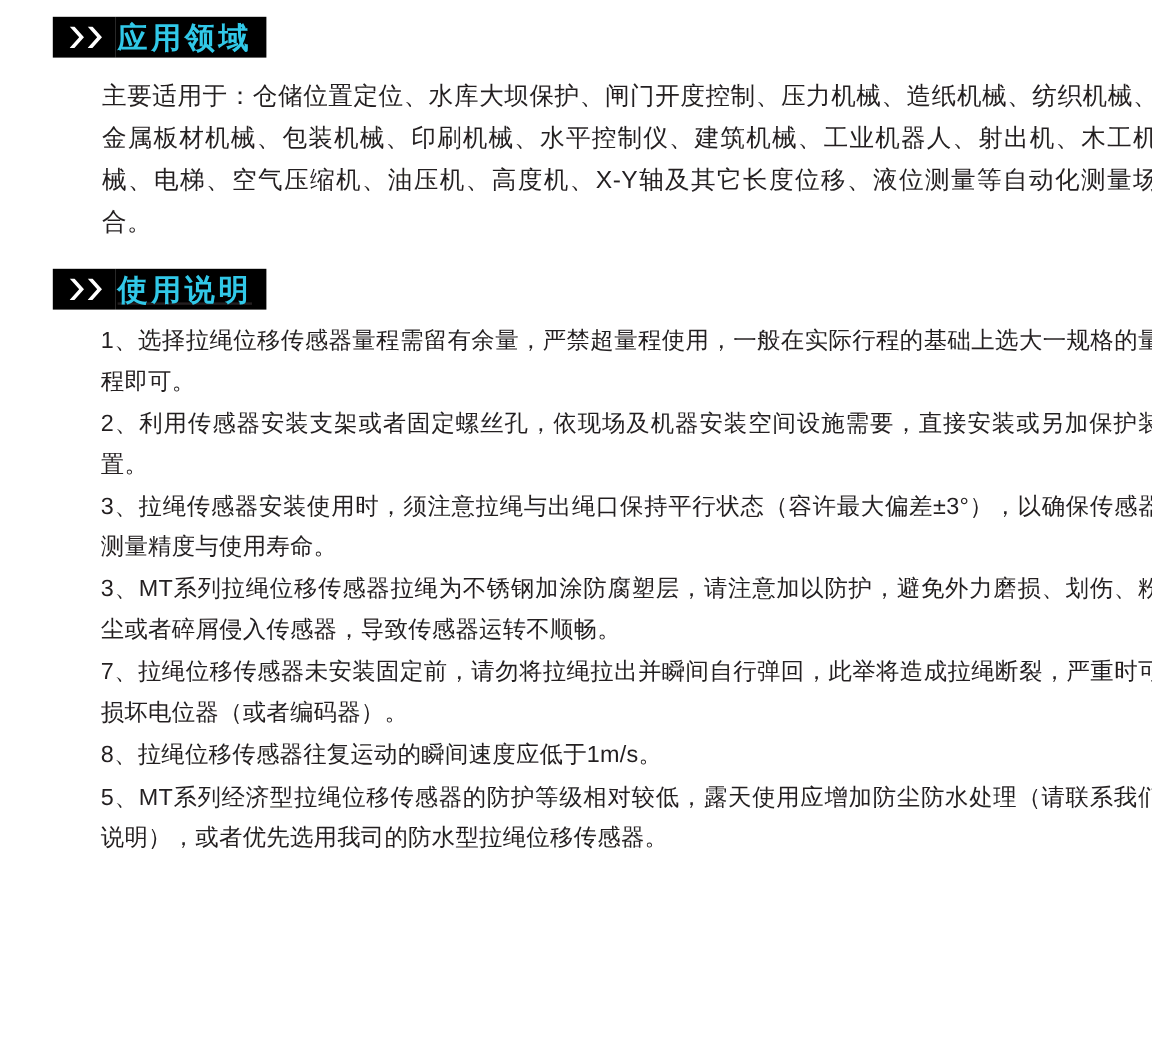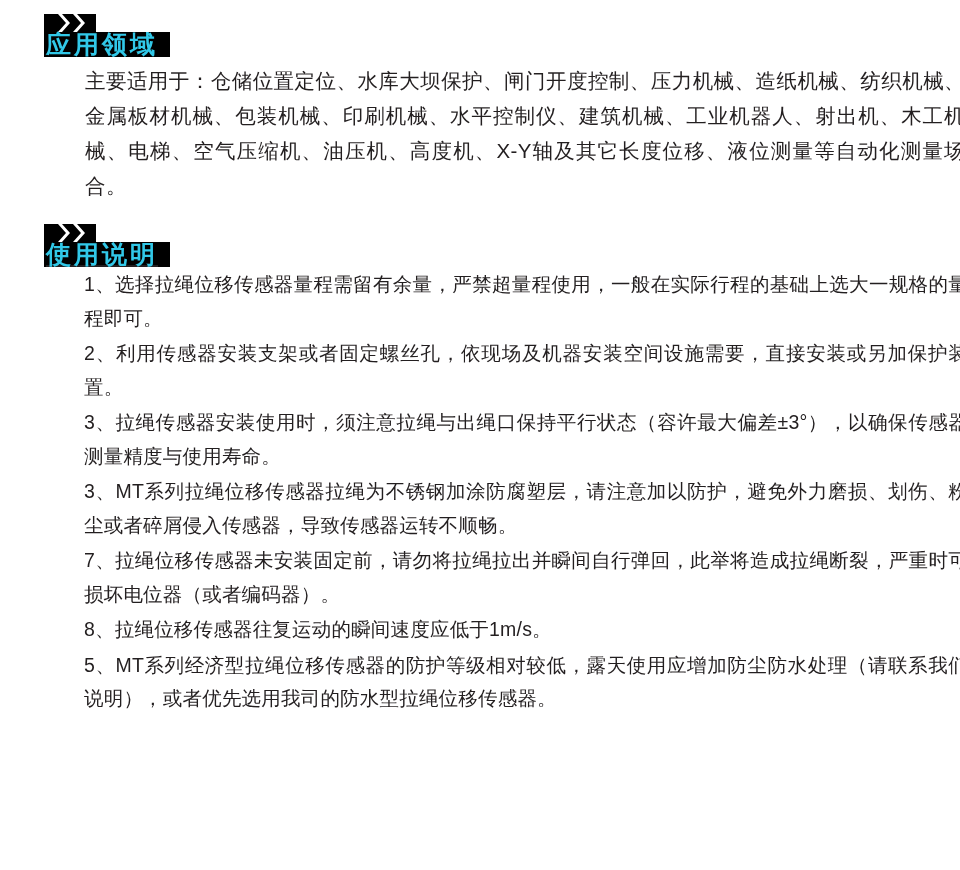--- a/index.html
+++ b/index.html
@@ -21,21 +21,20 @@
     padding: 0;
     box-sizing: border-box;
   }
 
   
   .section-heading {
     display: inline-flex;
     align-items: stretch;
     height: 34px;
     margin: 0 0 0 44px;
-    flex-direction: column;
   }
   .section-heading .chevrons {
     background: #000000;
     width: 52px;
     display: flex;
     align-items: center;
     justify-content: center;
     gap: 1px;
     padding-left: 4px;
     box-sizing: border-box;

